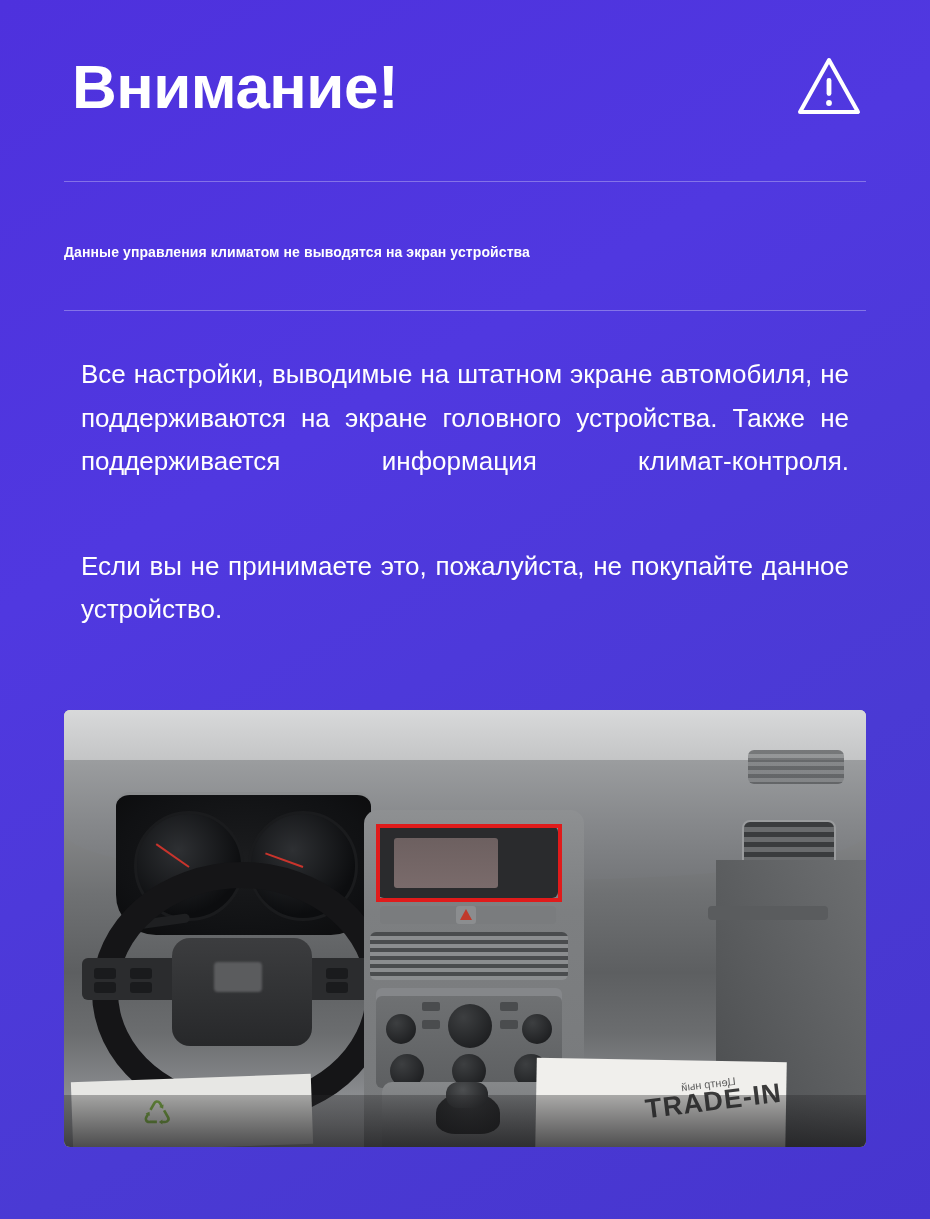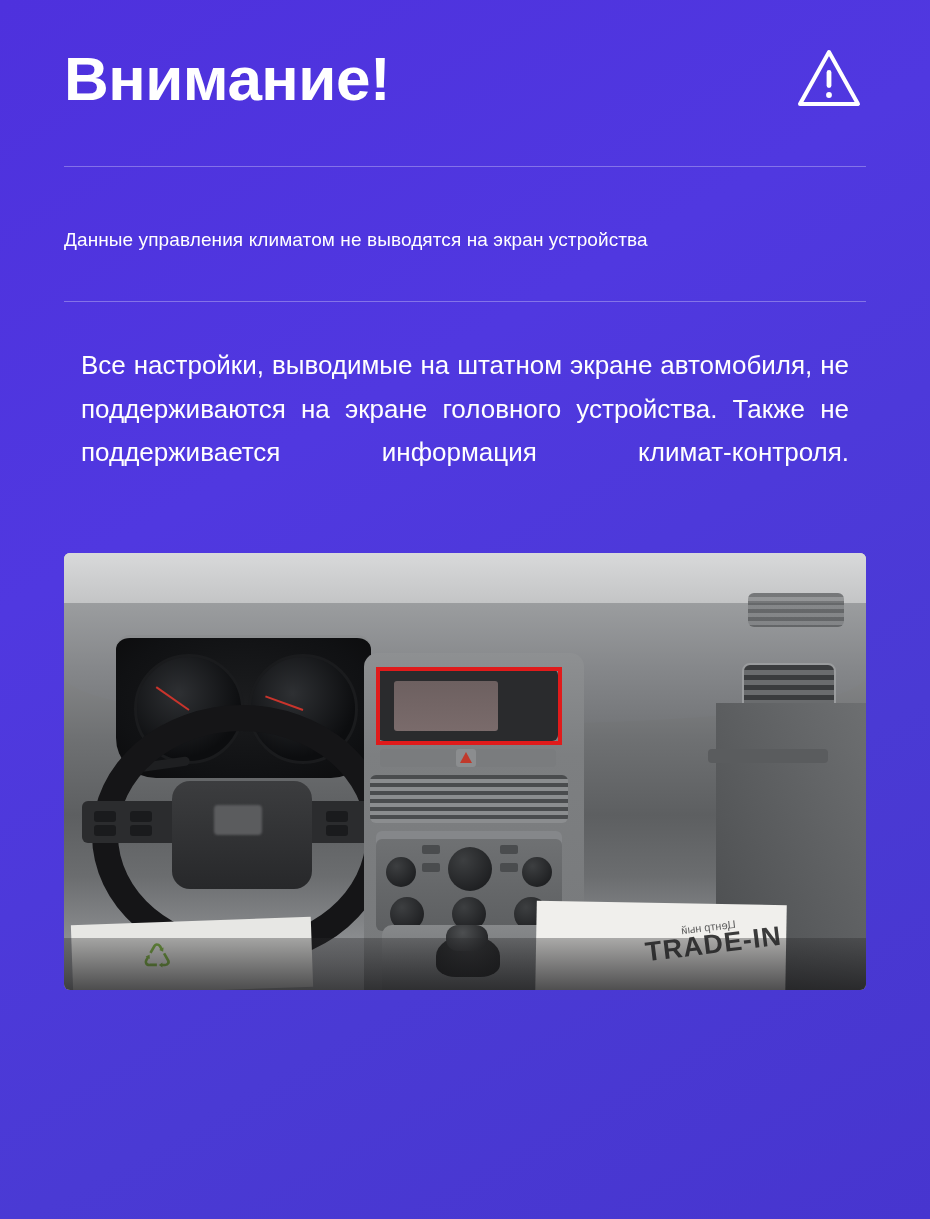--- a/index.html
+++ b/index.html
@@ -26,36 +26,36 @@
     align-items: center;
     justify-content: space-between;
     padding-top: 46px;
   }
   .title {
     color: #ffffff;
     font-size: 62px;
     font-weight: bold;
     letter-spacing: -0.5px;
     line-height: 1.05;
-    margin: 0;
+    margin: 8px;
   }
   .warn-icon {
     width: 66px;
     height: 66px;
     margin-right: 4px;
   }
   .rule {
     height: 1px;
     background: rgba(255,255,255,0.30);
     margin-top: 54px;
   }
   .subtitle {
     color: #ffffff;
-    font-size: 19px;
-    font-weight: normal;
+    font-size: 14px;
+    font-weight: bold;
     letter-spacing: 0.1px;
     margin-top: 62px;
   }
   .rule2 {
     height: 1px;
     background: rgba(255,255,255,0.30);
     margin-top: 50px;
   }
   .body-text {
     margin-top: 42px;
@@ -347,20 +347,21 @@
   </div>
 
   <div class="rule"></div>
 
   <div class="subtitle">Данные управления климатом не выводятся на экран устройства</div>
 
   <div class="rule2"></div>
 
   <div class="body-text">
     <p class="para">Все настройки, выводимые на штатном экране автомобиля, не поддерживаются на экране головного устройства. Также не поддерживается информация климат-контроля.</p>
+    <p class="para">Если вы не принимаете это, пожалуйста, не покупайте данное устройство.</p>
   </div>
 
   <div class="photo-wrap">
     <div class="dash">
       <div class="windshield"></div>
       <div class="dash-top"></div>
       <div class="vent-right2"></div>
       <div class="vent-right"></div>
 
       <div class="cluster">

